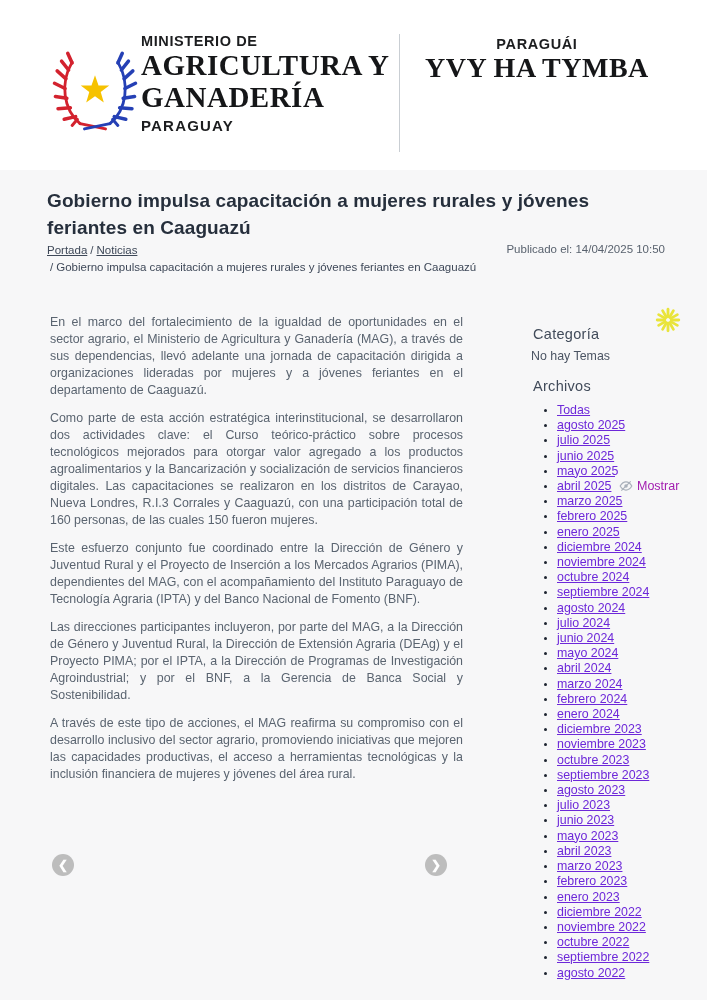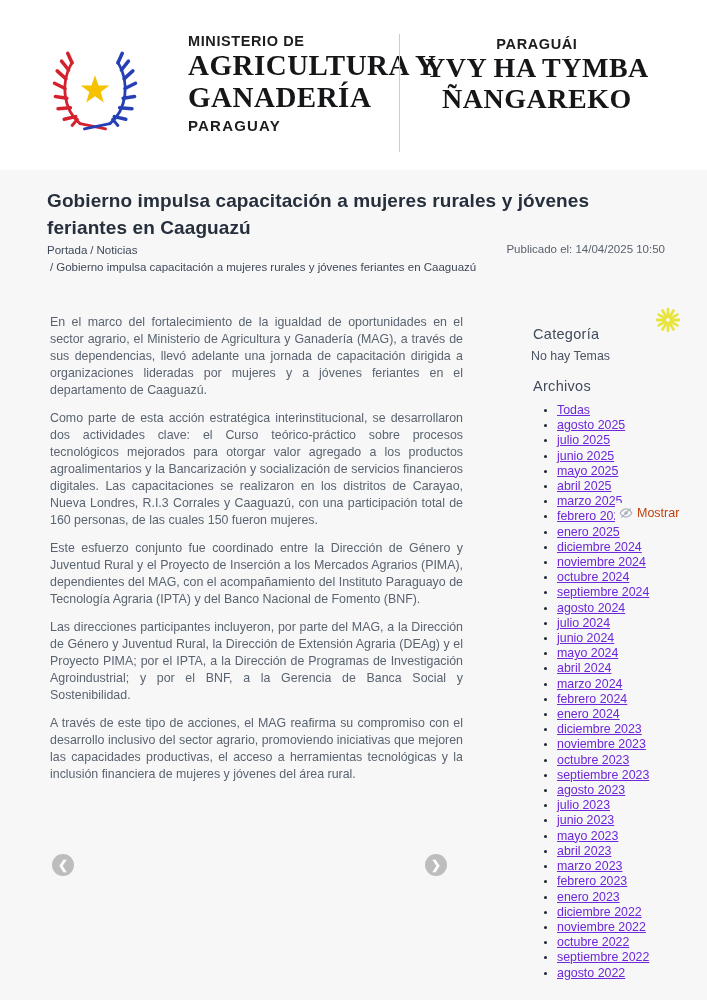--- a/index.html
+++ b/index.html
@@ -2,53 +2,53 @@
 <html><head>
 <meta charset="utf-8">
 <style>
   * { margin:0; padding:0; box-sizing:border-box; }
   body { font-family:"Liberation Sans", sans-serif; }
   .page { position:relative; width:707px; height:1000px; background:#f7f7f8; overflow:hidden; }
 
   
   .site-header { position:absolute; top:0; left:0; width:707px; height:170px; background:#ffffff; }
   .emblem { position:absolute; left:51px; top:40px; width:88px; height:97px; }
-  .logo-left-text { position:absolute; left:141px; top:33px; color:#1c1d1f;margin-left:47px; }
+  .logo-left-text { position:absolute; left:141px; top:33px; color:#1c1d1f; }
   .logo-pre { font-size:14.5px; font-weight:600; letter-spacing:0.6px; color:#1c1d1f; }
   .logo-serif { font-family:"Liberation Serif", serif; font-weight:700; font-size:29px; line-height:32px; letter-spacing:0.5px; color:#151618; }
   .logo-sub { font-size:15px; font-weight:700; letter-spacing:1.2px; margin-top:4px; color:#1c1d1f; }
   .header-divider { position:absolute; left:399px; top:34px; width:1px; height:118px; background:#c9ced3; }
   .logo-right-text { position:absolute; left:425px; top:36px; color:#1c1d1f;text-align:center; }
   .logo-right-text .logo-serif { font-size:28px; line-height:31px; }
 
   
   .article-title { position:absolute; left:47px; top:187px; width:604px; font-size:19px; line-height:27px; font-weight:700; color:#262f3c; letter-spacing:0.1px; }
   .breadcrumb { position:absolute; left:47px; top:242px; width:438px; font-size:11.5px; line-height:17px; color:#3e4858; }
-  .breadcrumb a { color:#3e4858; cursor:pointer; }
+  .breadcrumb a { color:#3e4858; text-decoration:underline; cursor:pointer; }
   .crumb-sep { padding:0 3px; }
   .published { position:absolute; right:42px; top:243px; font-size:11.5px; color:#59626e; }
 
   
   .body-col { position:absolute; left:50px; top:314px; width:413px; font-size:12.4px; line-height:17px; color:#5a6470; text-align:justify; }
   .body-col p { margin-bottom:11px; }
 
   
   .sidebar { position:absolute; left:530px; top:326px; width:177px; }
   .side-heading { font-size:14.5px; font-weight:500; color:#414b5a; letter-spacing:0.3px; margin-left:3px; }
   .side-empty { font-size:12.4px; color:#4b5463; margin:7px 0 0 1px; }
   .side-heading.archives { margin-top:15px; }
   .archive-list { margin-top:9px; padding-left:27px; list-style:disc; }
   .archive-list li { font-size:12.4px; line-height:15.2px; color:#1d2430; }
   .archive-list li::marker { color:#1d2430; font-size:10px; }
   .archive-list a { color:#6d28d9; text-decoration:underline; cursor:pointer; }
 
   
   .access-icon { position:absolute; left:654px; top:306px; width:28px; height:28px; cursor:pointer; }
-  .tooltip { position:absolute; left:615px; top:503px; height:19px; display:flex; align-items:center; gap:4px;
-             background:#f7f7f8; padding:0 6px 0 4px; font-size:12.5px; color:#c2410c; }
+  .tooltip { position:absolute; left:615px; top:476px; height:19px; display:flex; align-items:center; gap:4px;
+             background:#f7f7f8; padding:0 6px 0 4px; font-size:12.5px; color:#a21caf; }
   .nav-btn { position:absolute; width:22px; height:22px; border-radius:50%; background:#bdbdbd; border:none;
              display:flex; align-items:center; justify-content:center; color:#ffffff; font-size:12px; font-weight:700; cursor:pointer; }
   .nav-prev { left:52px; top:854px; }
   .nav-next { left:425px; top:854px; }
 </style>
 </head>
 <body>
 
 <div class="page">
 
@@ -89,21 +89,20 @@
       <div class="logo-serif">AGRICULTURA Y</div>
       <div class="logo-serif">GANADERÍA</div>
       <div class="logo-sub">PARAGUAY</div>
     </div>
 
     <div class="header-divider"></div>
 
     <div class="logo-right-text">
       <div class="logo-pre">PARAGUÁI</div>
       <div class="logo-serif">YVY HA TYMBA</div>
-      <div class="logo-serif">ÑANGAREKO</div>
     </div>
   </header>
 
   <h1 class="article-title">Gobierno impulsa capacitación a mujeres rurales y jóvenes feriantes en Caaguazú</h1>
 
   <nav class="breadcrumb">
     <div>
       <a>Portada</a><span class="crumb-sep">/</span><a>Noticias</a>
     </div>
     <div>

